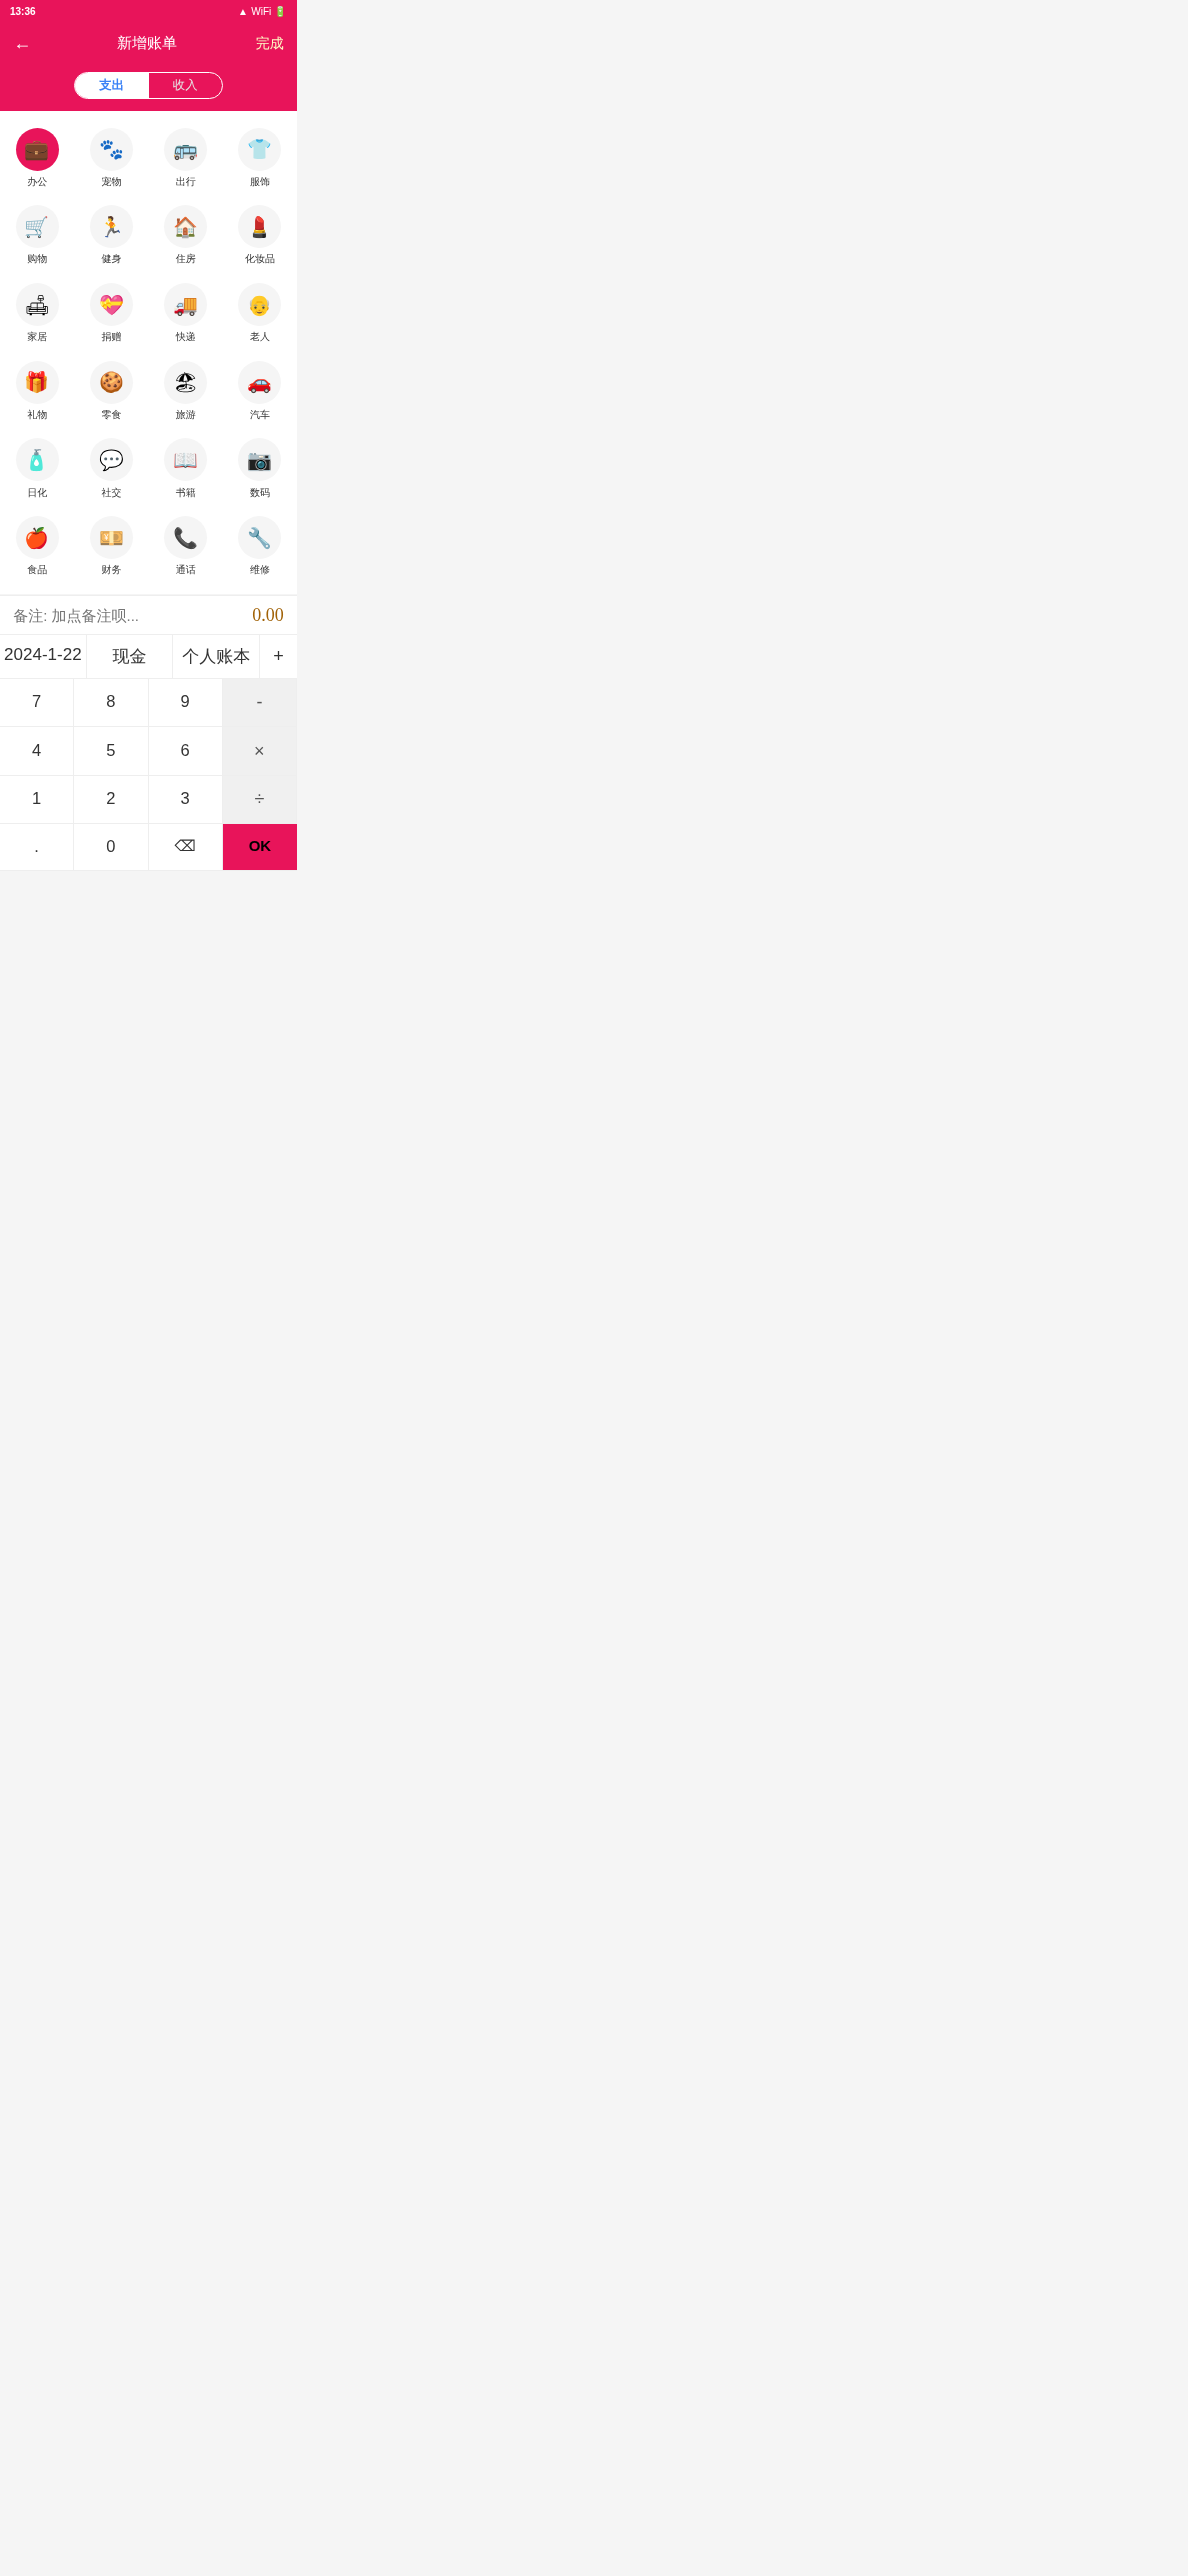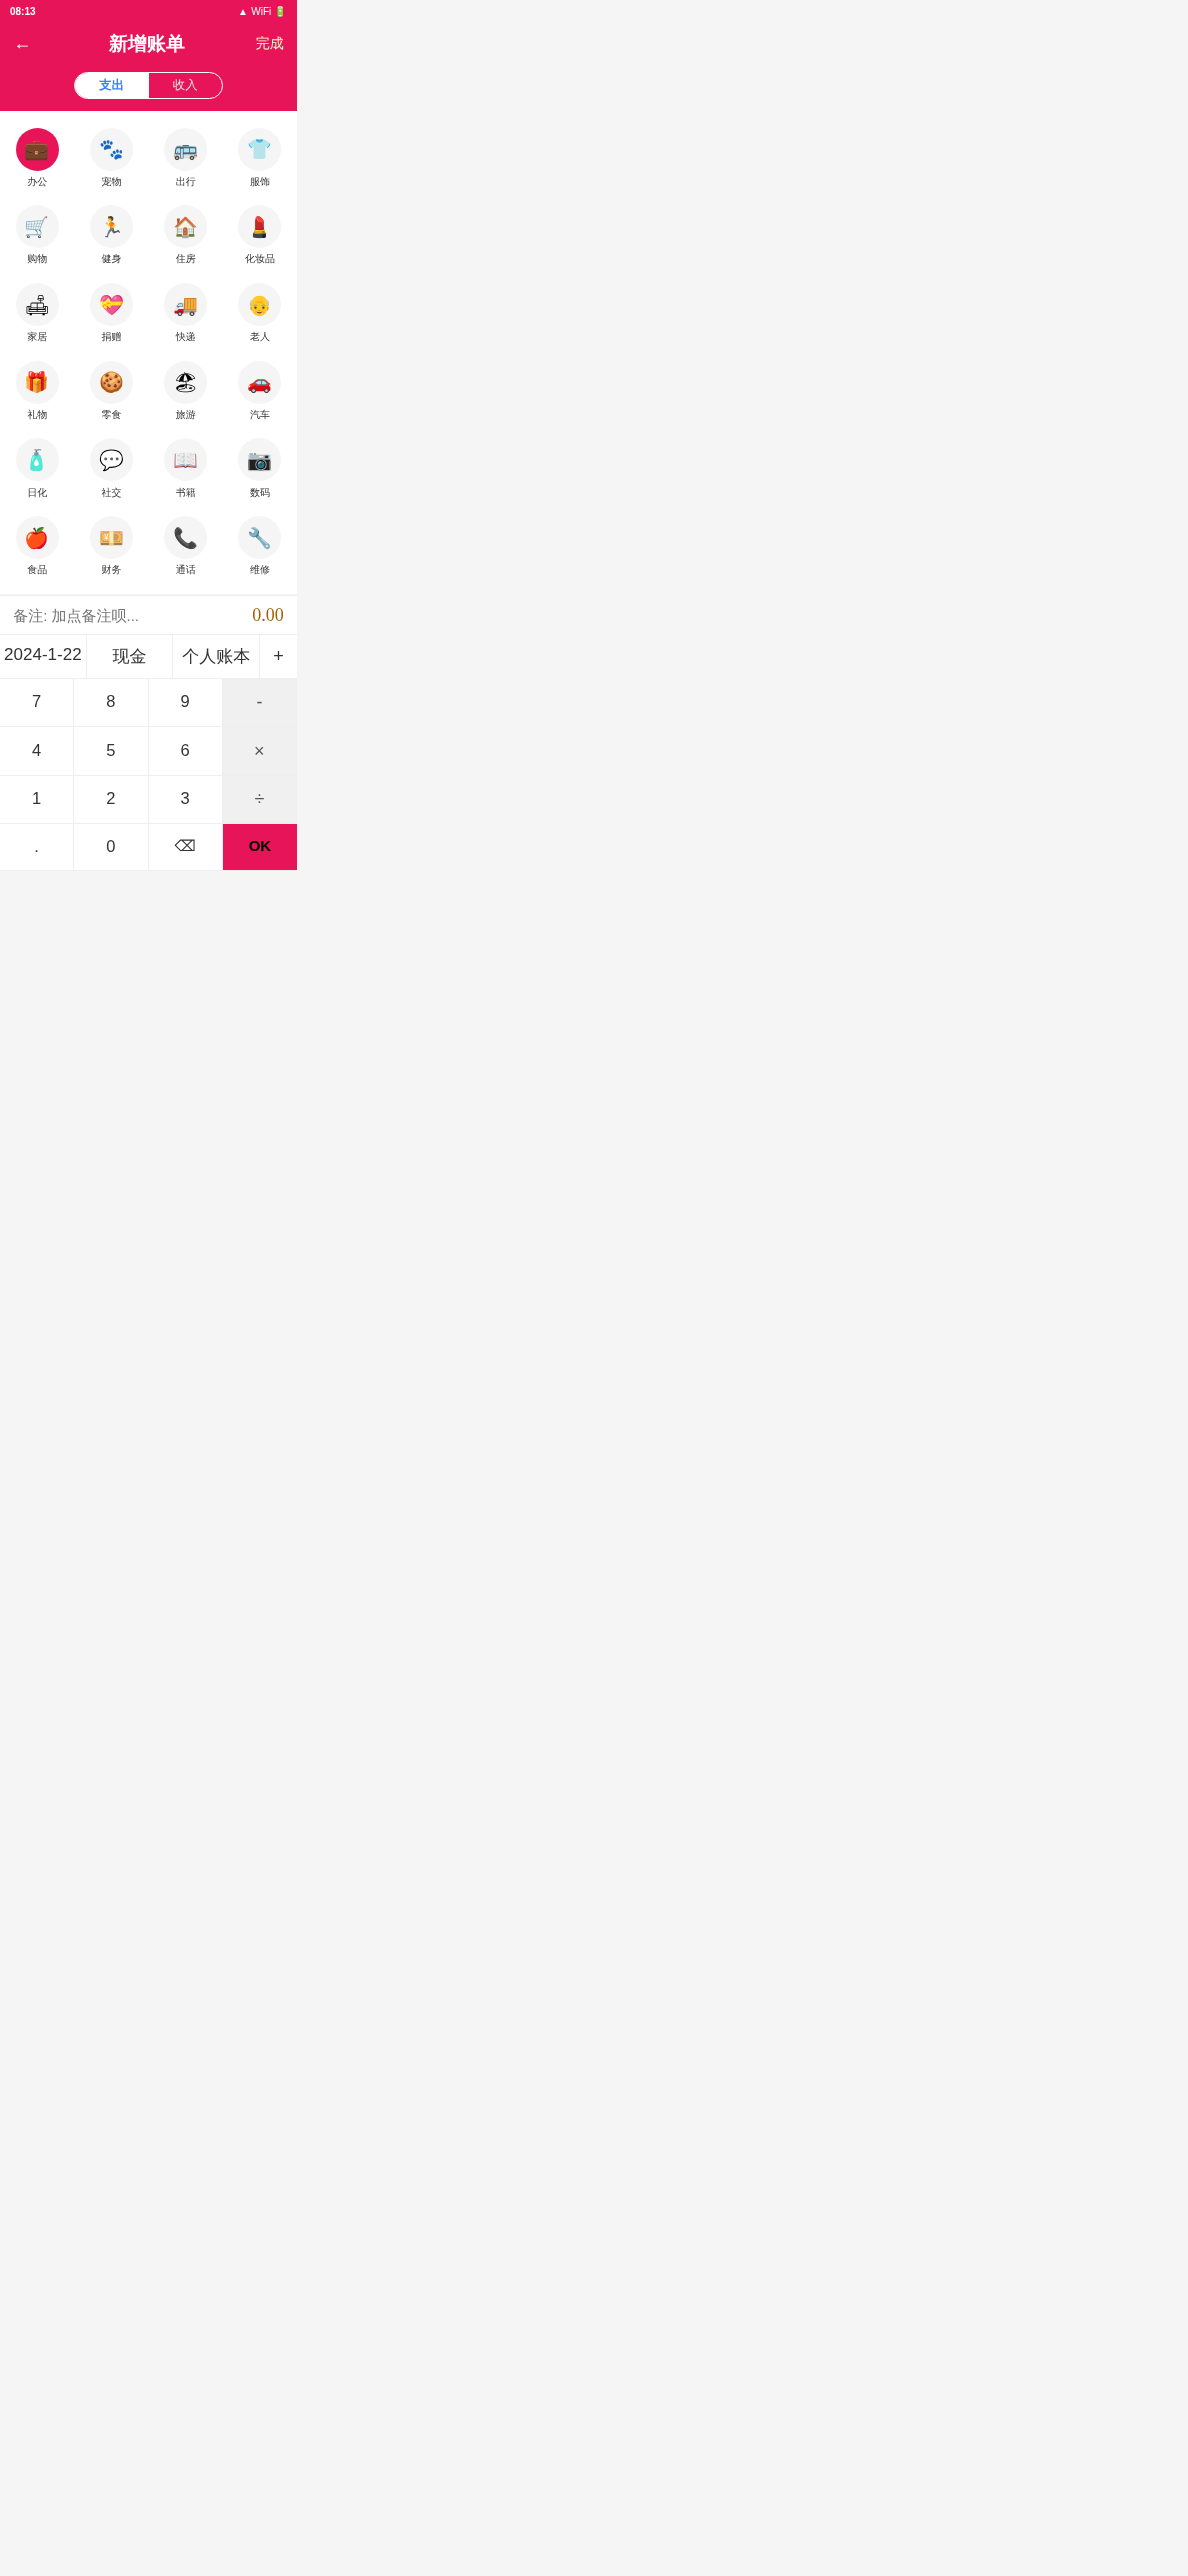--- a/index.html
+++ b/index.html
@@ -35,22 +35,22 @@
       padding: 0 13.2px;
     }
     .header-back {
       color: white;
       font-size: 18px;
       cursor: pointer;
       width: 25px;
     }
     .header-title {
       color: white;
-      font-size: 19px;
-      font-weight: 700;
+      font-size: 15px;
+      font-weight: 400;
     }
     .header-done {
       color: #fef9c3;
       font-size: 14px;
       cursor: pointer;
     }
 
     
     .tab-switcher {
       background: #e8145a;
@@ -193,21 +193,21 @@
       border-right: none;
     }
     .num-btn.del-btn {
       font-size: 15px;
     }
   </style>
 </head>
 <body>
 
 <div class="status-bar">
-  <span class="status-time">08:13</span>
+  <span class="status-time">13:36</span>
   <div class="status-icons">
     <span>▲</span>
     <span>WiFi</span>
     <span>🔋</span>
   </div>
 </div>
 
 <div class="header">
   <span class="header-back">←</span>
   <span class="header-title">新增账单</span>

